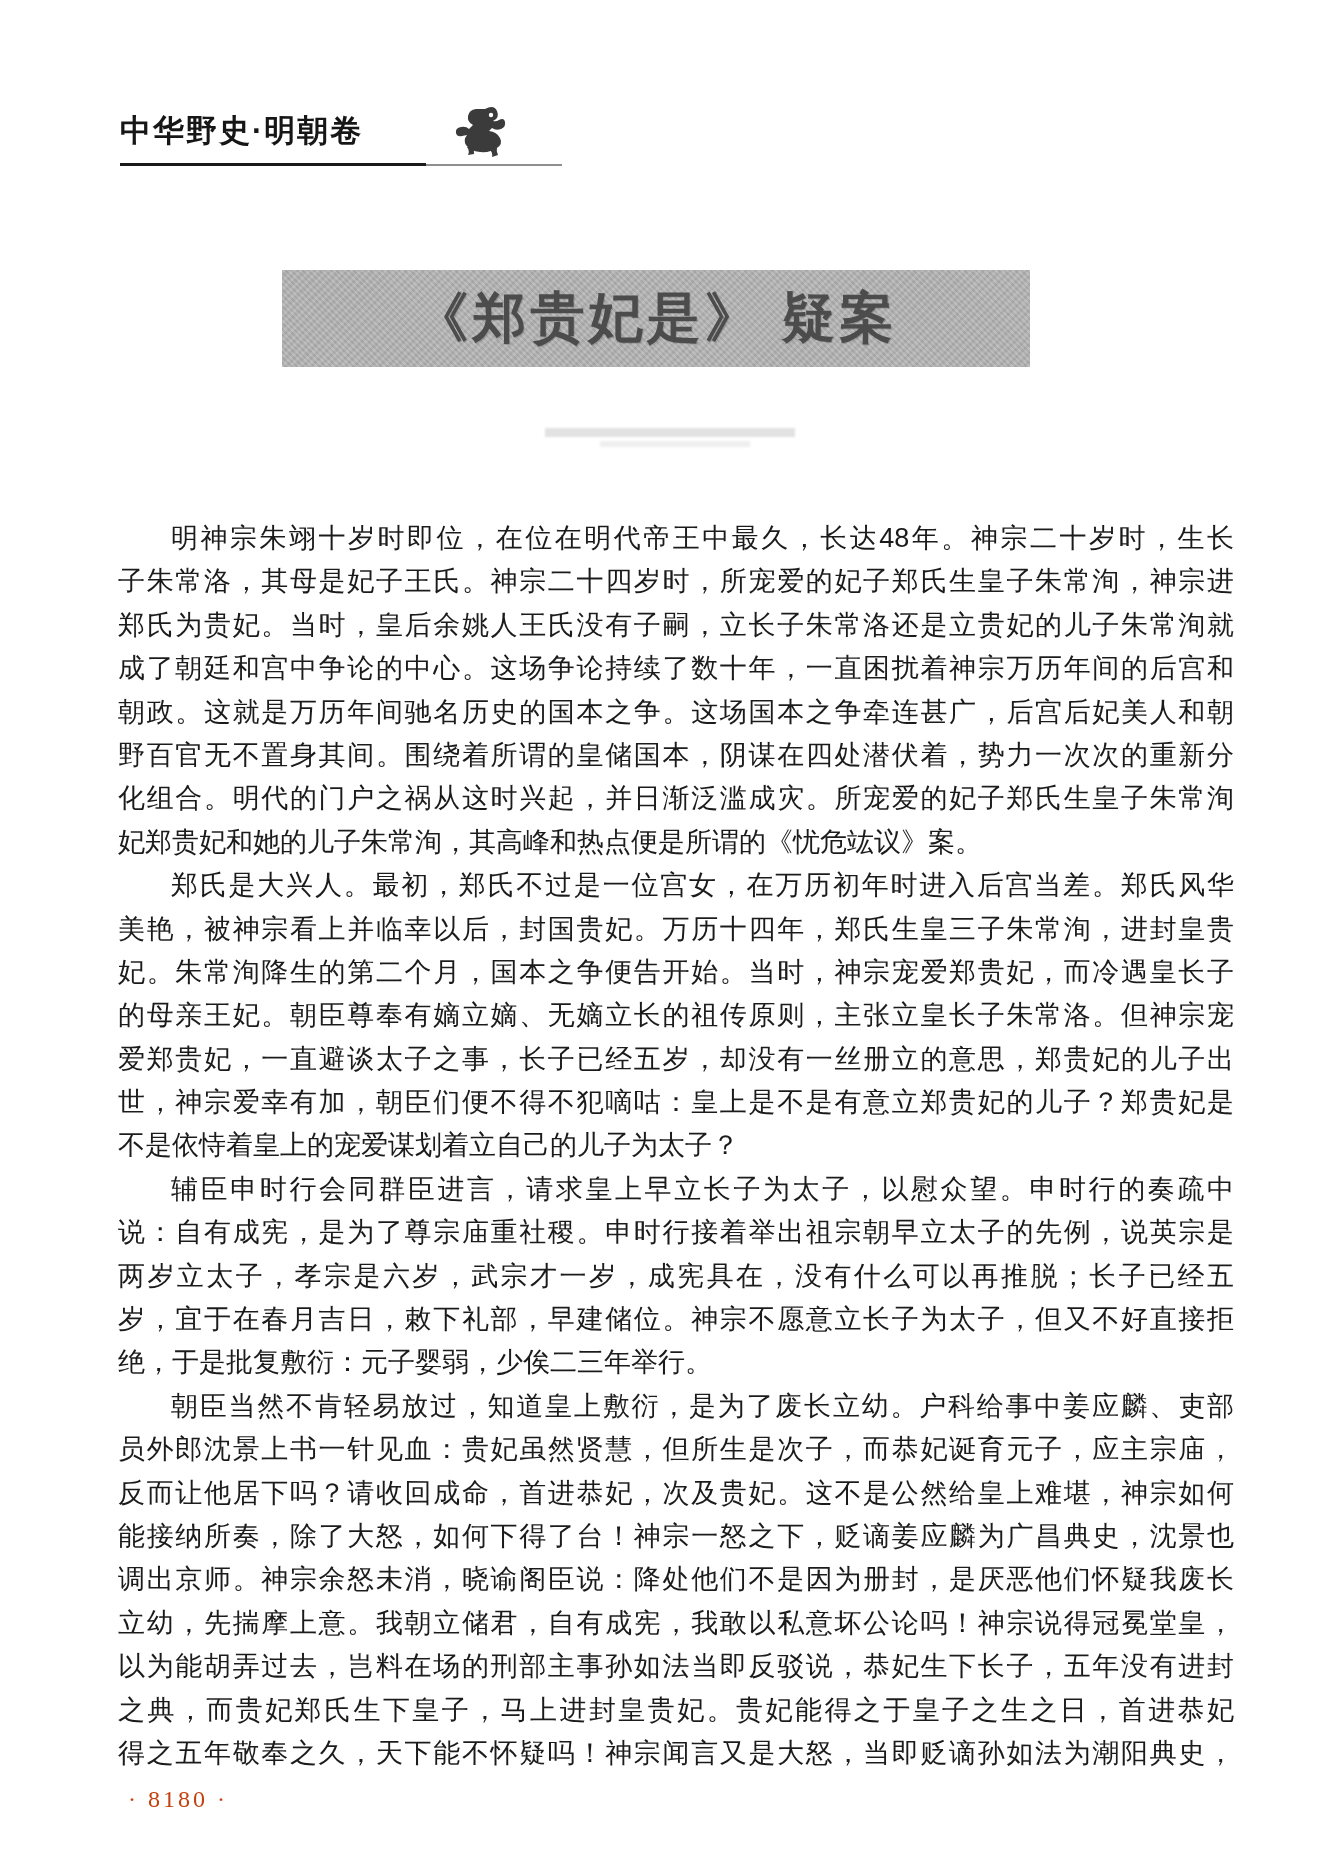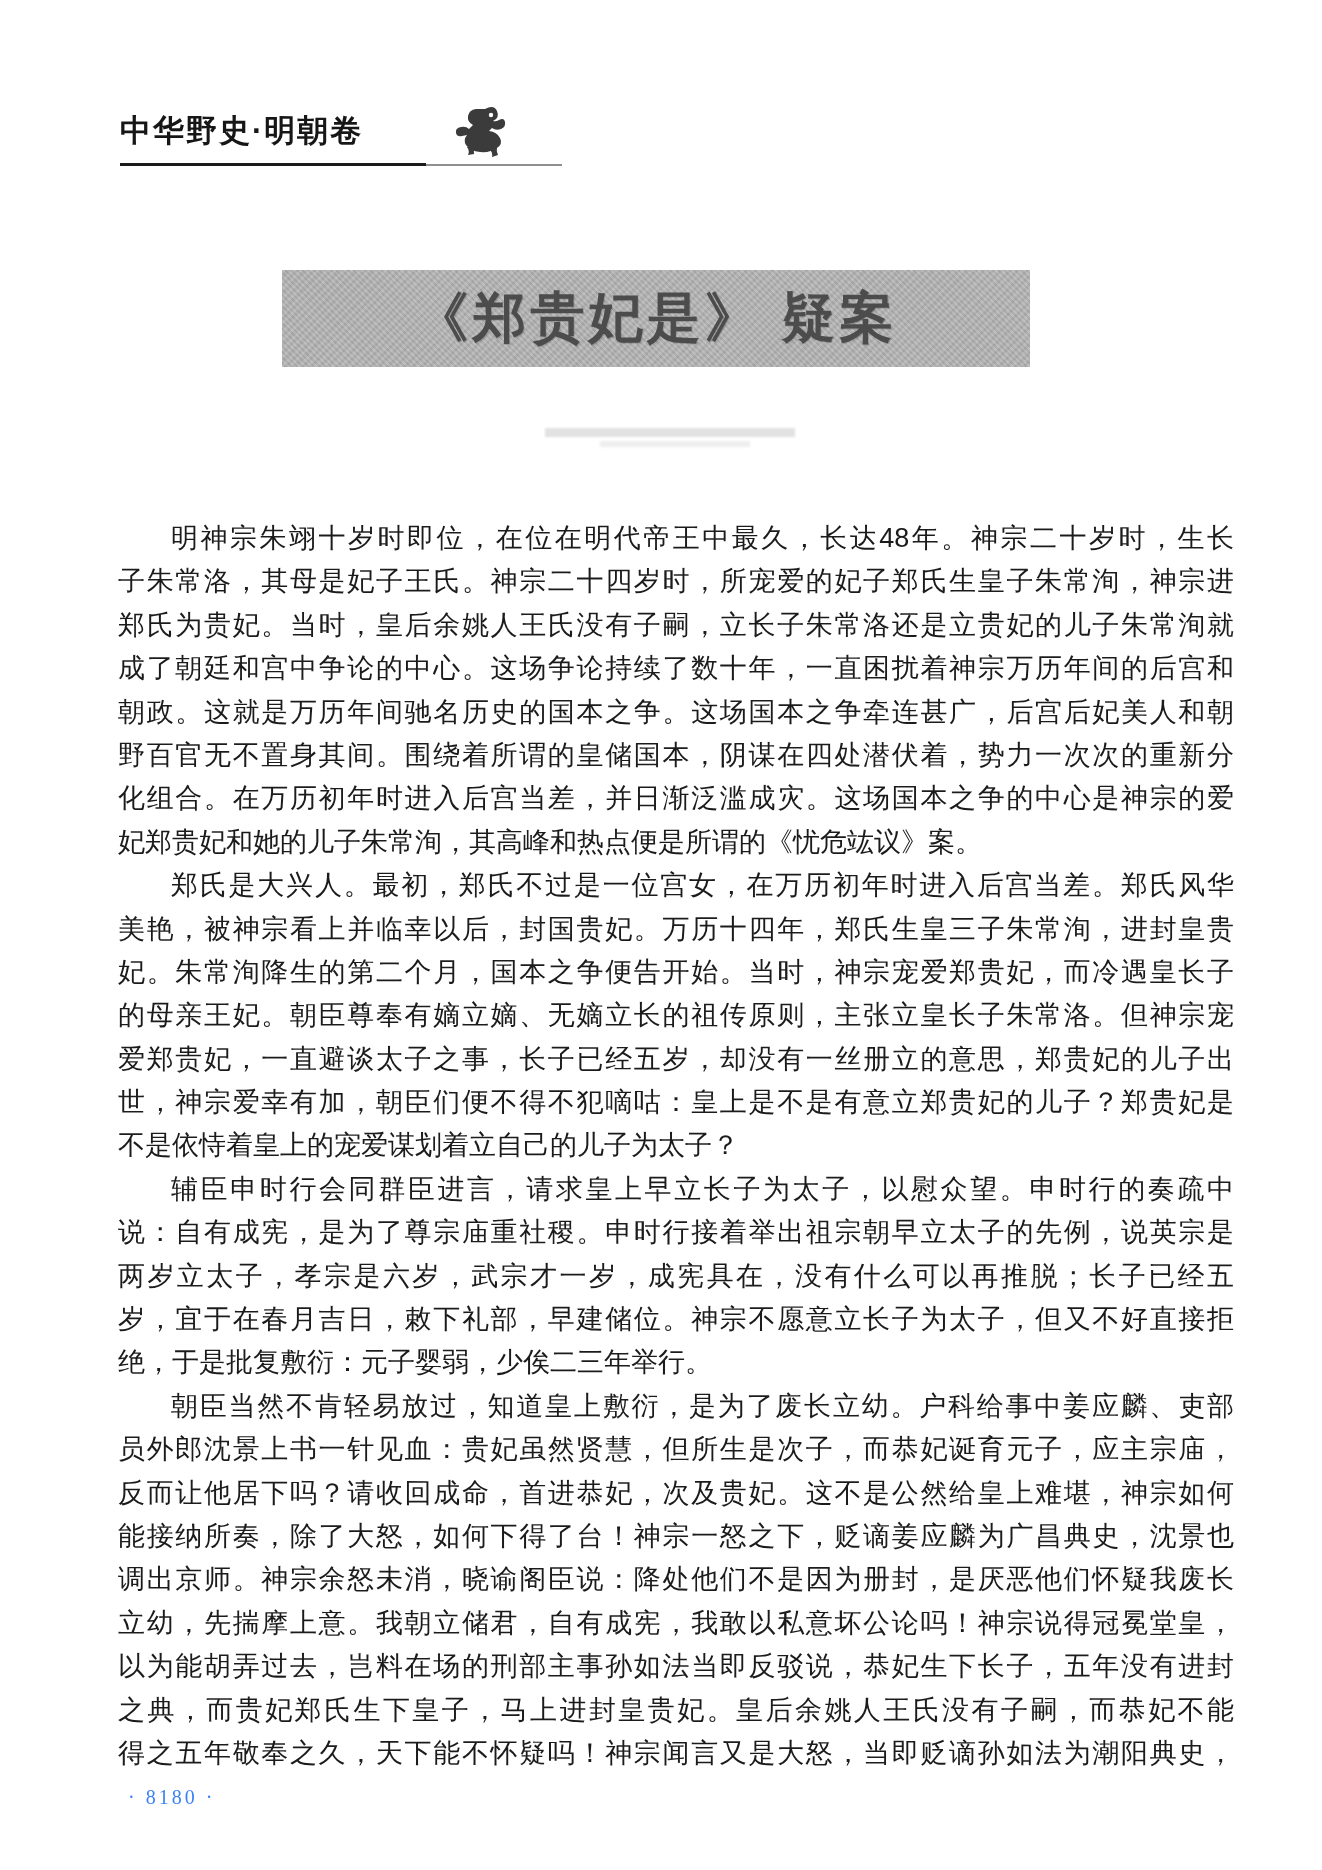--- a/index.html
+++ b/index.html
@@ -62,21 +62,21 @@
     height:43.4px;overflow:hidden;
     text-align:justify;text-align-last:justify;
     white-space:normal;
   }
   .line.indent{text-indent:53px;}
   .line.para-end{text-align-last:left;}
   
   .page-number{
     position:absolute;left:128px;top:1786px;
     font-family:"Liberation Serif","DejaVu Serif",serif;
-    font-size:20px;color:#3b82f6;letter-spacing:3px;white-space:nowrap;
+    font-size:24px;color:#c2410c;letter-spacing:3px;white-space:nowrap;
   }
 </style>
 </head>
 <body>
 
 <div class="page" style="--paper: #ffffff; --text: #1b1b1b; --banner-bg: #b5b5b5; --banner-text: #4c4c4c;">
 
   <div class="running-header-title">中华野史·明朝卷</div>
 
   <div class="header-ornament">
@@ -100,40 +100,40 @@
   <div class="bleed-artifact"></div>
   <div class="bleed-artifact2"></div>
 
   <div class="body-text">
       <div class="line indent">明神宗朱翊十岁时即位，在位在明代帝王中最久，长达48年。神宗二十岁时，生长</div>
       <div class="line">子朱常洛，其母是妃子王氏。神宗二十四岁时，所宠爱的妃子郑氏生皇子朱常洵，神宗进</div>
       <div class="line">郑氏为贵妃。当时，皇后余姚人王氏没有子嗣，立长子朱常洛还是立贵妃的儿子朱常洵就</div>
       <div class="line">成了朝廷和宫中争论的中心。这场争论持续了数十年，一直困扰着神宗万历年间的后宫和</div>
       <div class="line">朝政。这就是万历年间驰名历史的国本之争。这场国本之争牵连甚广，后宫后妃美人和朝</div>
       <div class="line">野百官无不置身其间。围绕着所谓的皇储国本，阴谋在四处潜伏着，势力一次次的重新分</div>
-      <div class="line">化组合。在万历初年时进入后宫当差，并日渐泛滥成灾。这场国本之争的中心是神宗的爱</div>
+      <div class="line">化组合。明代的门户之祸从这时兴起，并日渐泛滥成灾。所宠爱的妃子郑氏生皇子朱常洵</div>
       <div class="line para-end">妃郑贵妃和她的儿子朱常洵，其高峰和热点便是所谓的《忧危竑议》案。</div>
       <div class="line indent">郑氏是大兴人。最初，郑氏不过是一位宫女，在万历初年时进入后宫当差。郑氏风华</div>
       <div class="line">美艳，被神宗看上并临幸以后，封国贵妃。万历十四年，郑氏生皇三子朱常洵，进封皇贵</div>
       <div class="line">妃。朱常洵降生的第二个月，国本之争便告开始。当时，神宗宠爱郑贵妃，而冷遇皇长子</div>
       <div class="line">的母亲王妃。朝臣尊奉有嫡立嫡、无嫡立长的祖传原则，主张立皇长子朱常洛。但神宗宠</div>
       <div class="line">爱郑贵妃，一直避谈太子之事，长子已经五岁，却没有一丝册立的意思，郑贵妃的儿子出</div>
       <div class="line">世，神宗爱幸有加，朝臣们便不得不犯嘀咕：皇上是不是有意立郑贵妃的儿子？郑贵妃是</div>
       <div class="line para-end">不是依恃着皇上的宠爱谋划着立自己的儿子为太子？</div>
       <div class="line indent">辅臣申时行会同群臣进言，请求皇上早立长子为太子，以慰众望。申时行的奏疏中</div>
       <div class="line">说：自有成宪，是为了尊宗庙重社稷。申时行接着举出祖宗朝早立太子的先例，说英宗是</div>
       <div class="line">两岁立太子，孝宗是六岁，武宗才一岁，成宪具在，没有什么可以再推脱；长子已经五</div>
       <div class="line">岁，宜于在春月吉日，敕下礼部，早建储位。神宗不愿意立长子为太子，但又不好直接拒</div>
       <div class="line para-end">绝，于是批复敷衍：元子婴弱，少俟二三年举行。</div>
       <div class="line indent">朝臣当然不肯轻易放过，知道皇上敷衍，是为了废长立幼。户科给事中姜应麟、吏部</div>
       <div class="line">员外郎沈景上书一针见血：贵妃虽然贤慧，但所生是次子，而恭妃诞育元子，应主宗庙，</div>
       <div class="line">反而让他居下吗？请收回成命，首进恭妃，次及贵妃。这不是公然给皇上难堪，神宗如何</div>
       <div class="line">能接纳所奏，除了大怒，如何下得了台！神宗一怒之下，贬谪姜应麟为广昌典史，沈景也</div>
       <div class="line">调出京师。神宗余怒未消，晓谕阁臣说：降处他们不是因为册封，是厌恶他们怀疑我废长</div>
       <div class="line">立幼，先揣摩上意。我朝立储君，自有成宪，我敢以私意坏公论吗！神宗说得冠冕堂皇，</div>
       <div class="line">以为能胡弄过去，岂料在场的刑部主事孙如法当即反驳说，恭妃生下长子，五年没有进封</div>
-      <div class="line">之典，而贵妃郑氏生下皇子，马上进封皇贵妃。皇后余姚人王氏没有子嗣，而恭妃不能</div>
+      <div class="line">之典，而贵妃郑氏生下皇子，马上进封皇贵妃。贵妃能得之于皇子之生之日，首进恭妃</div>
       <div class="line">得之五年敬奉之久，天下能不怀疑吗！神宗闻言又是大怒，当即贬谪孙如法为潮阳典史，</div>
     </div>
 
   <div class="page-number">· 8180 ·</div>
 
 </div>
 
 </body></html>

